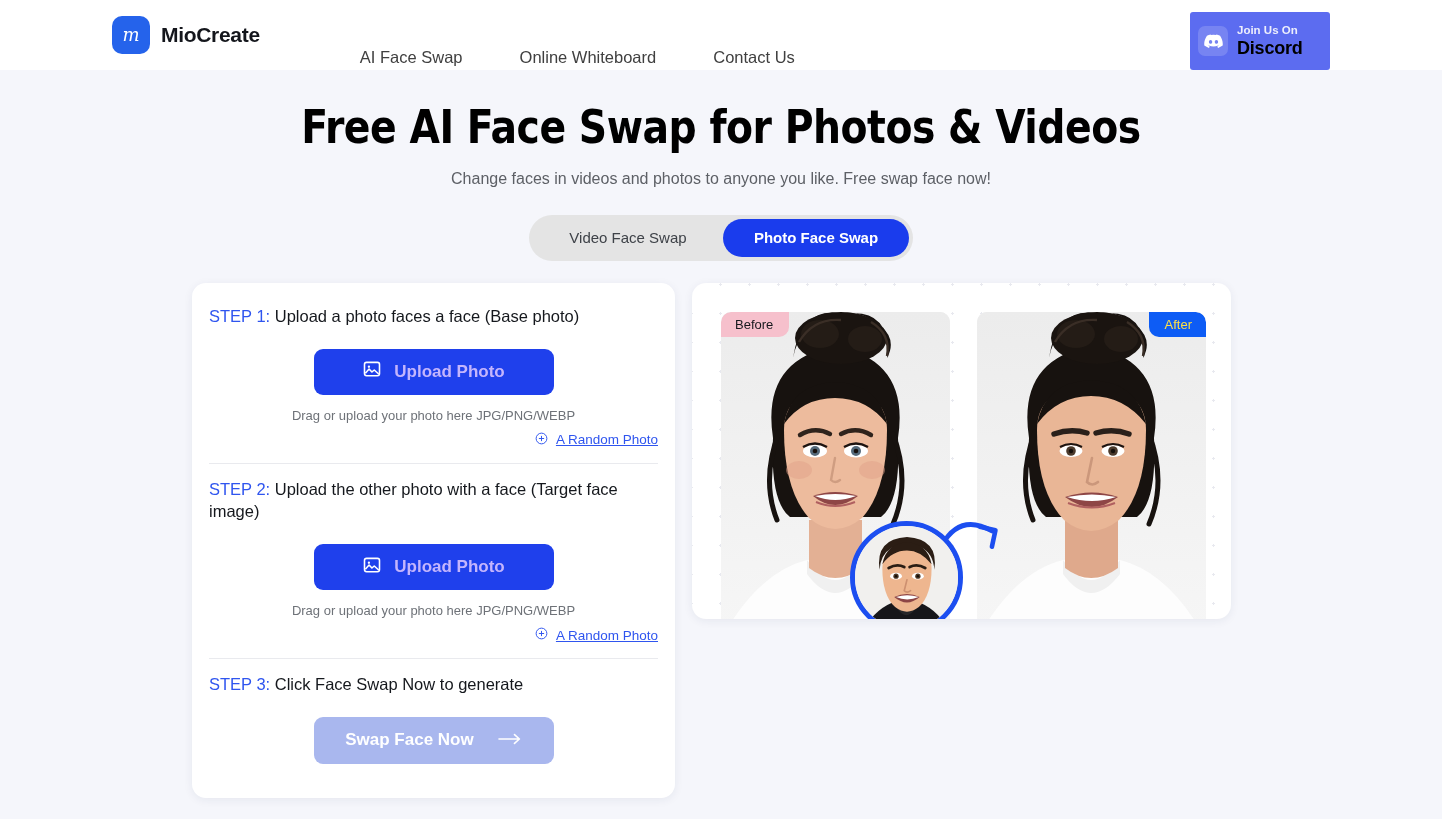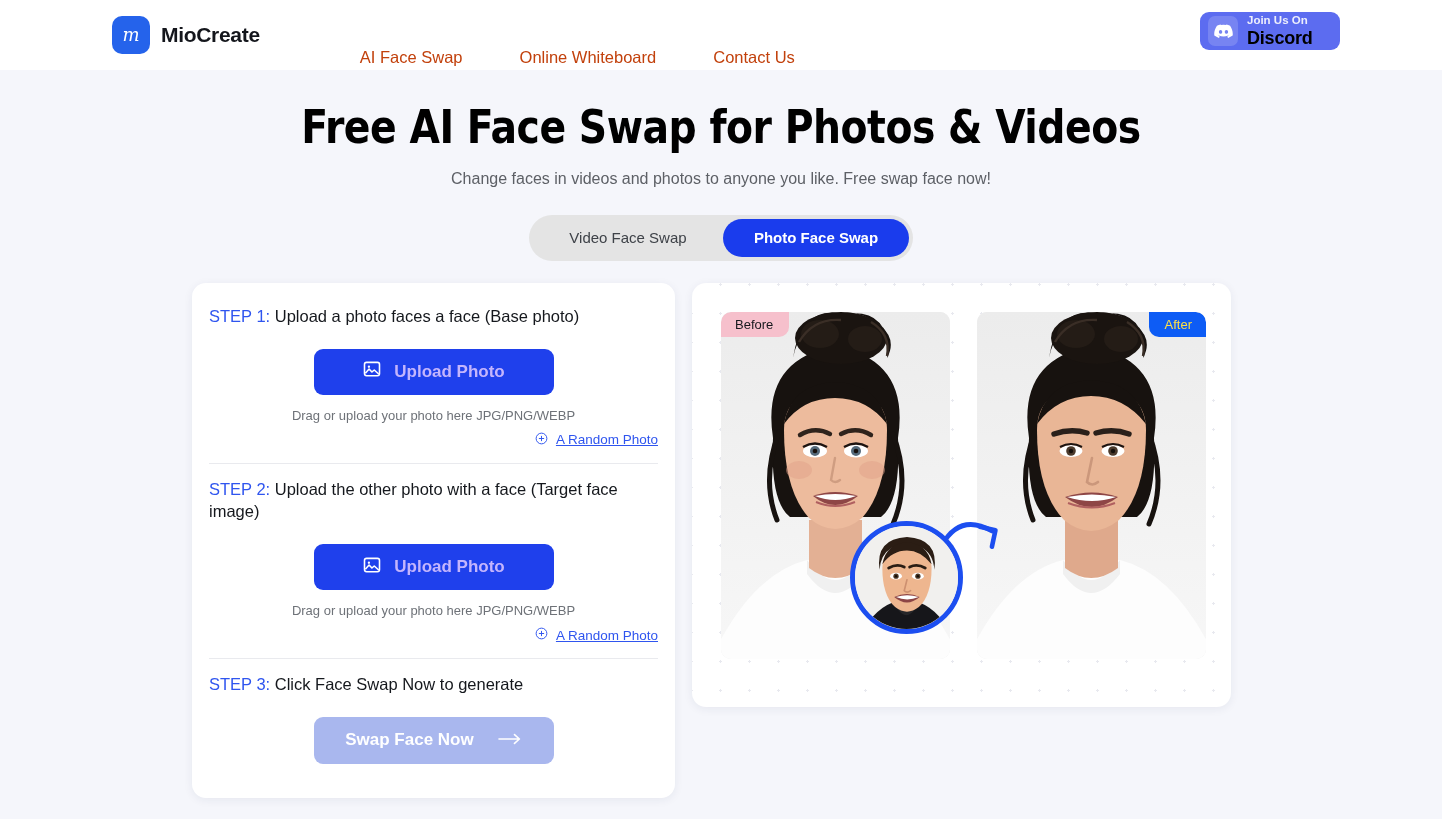--- a/index.html
+++ b/index.html
@@ -48,33 +48,33 @@
     color: #14161c;
   }
   .nav {
     display: flex;
     align-items: center;
     margin-left: 100px;
     gap: 57px;
   }
   .nav-link {
     font-size: 16.5px;
-    color: #c2410c;
+    color: #404040;
     text-decoration: none;
     cursor: pointer;
     white-space: nowrap;
     margin-top: 44px;
   }
   .discord-btn {
     position: absolute;
-    right: 102px;
+    right: 112px;
     top: 12px;
-    height: 38px;
+    height: 58px;
     min-width: 140px;
-    border-radius: 9px;
+    border-radius: 3px;
     background: #5c6cf0;
     display: flex;
     align-items: center;
     gap: 9px;
     padding: 0 14px 0 8px;
     cursor: pointer;
     border: none;
   }
   .discord-icon-box {
     width: 30px;
@@ -238,21 +238,21 @@
     color: #ffffff;
     font-size: 17px;
     font-weight: bold;
     cursor: not-allowed;
     font-family: "Liberation Sans", sans-serif;
   }
 
   
   .preview-card {
     width: 539px;
-    height: 424px;
+    height: 336px;
     background: #ffffff;
     border-radius: 14px;
     box-shadow: 0 2px 10px rgba(30,40,90,0.07);
     position: relative;
     flex: none;
     background-image: radial-gradient(#e8e9ef 1.3px, transparent 1.3px);
     background-size: 29px 29px;
     background-position: 14px 16px;
     overflow: hidden;
   }

